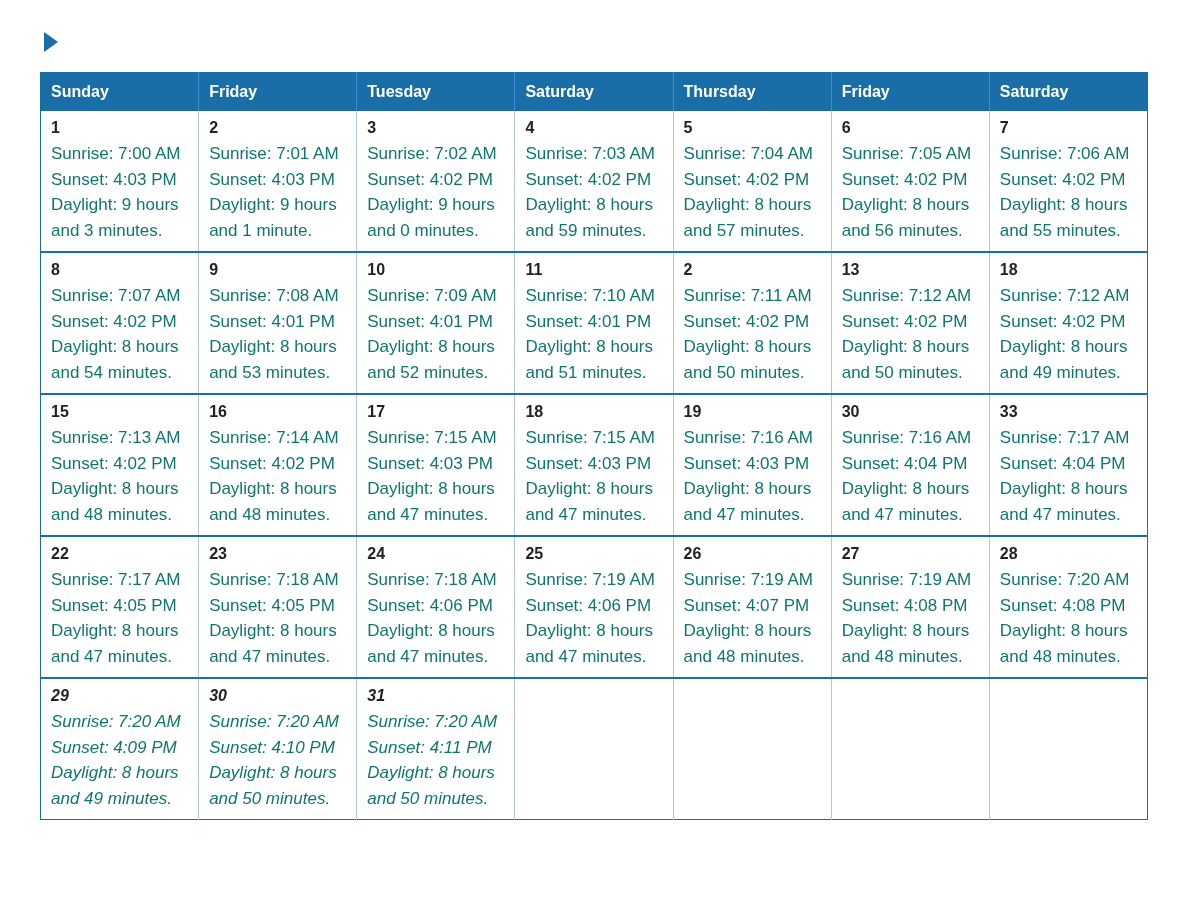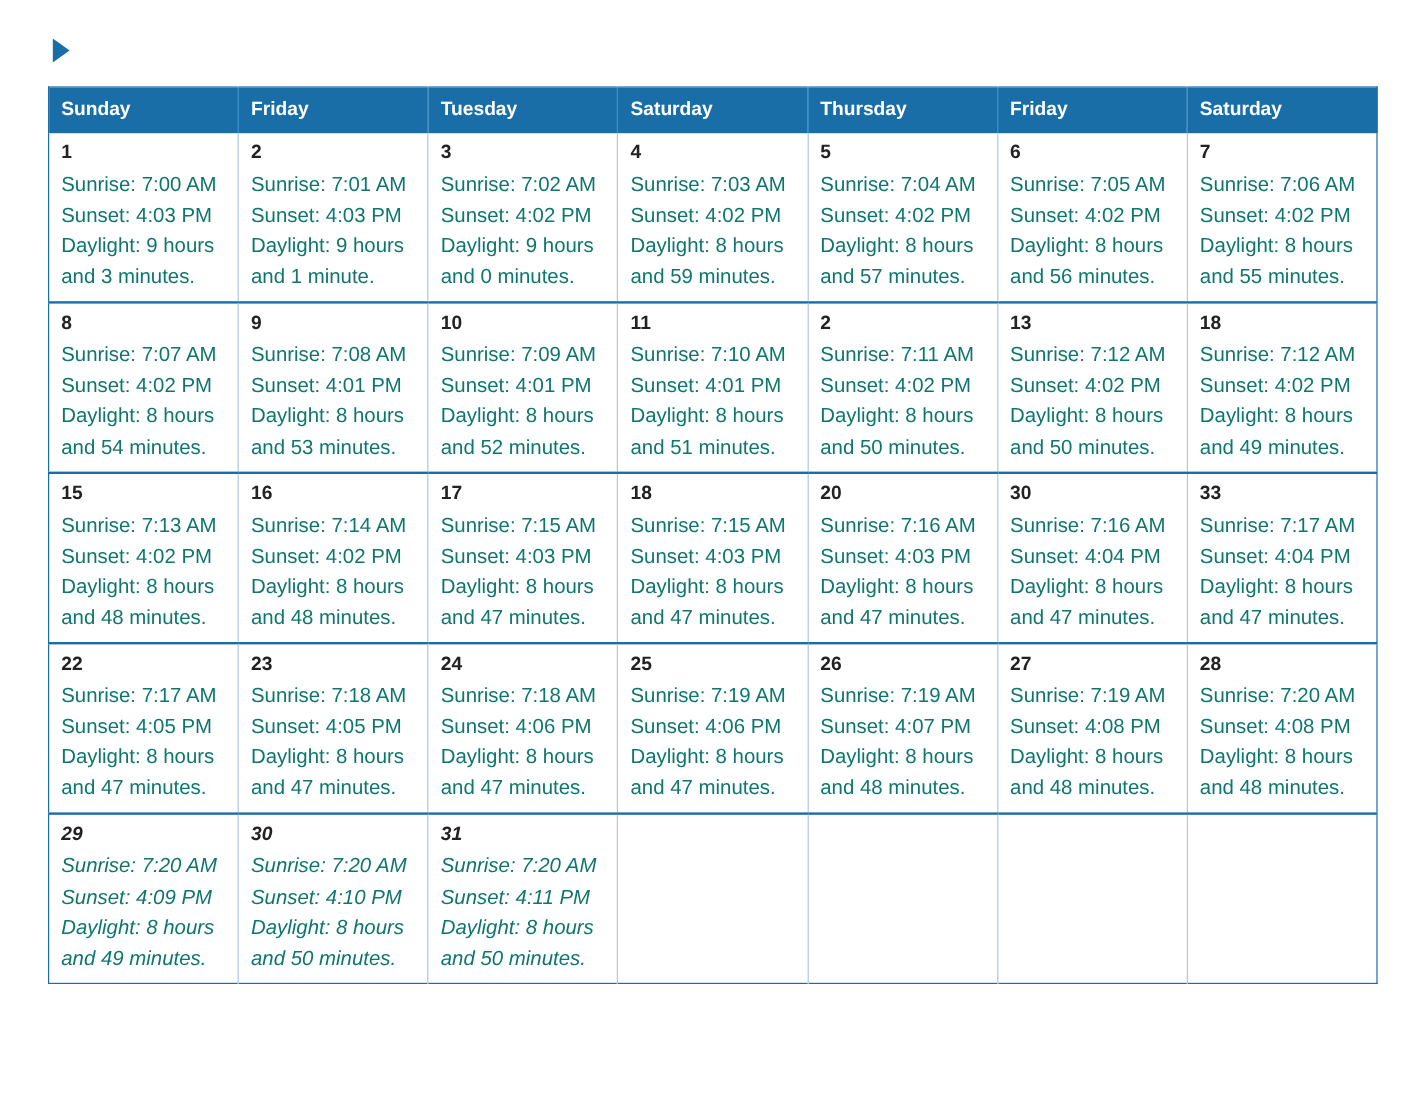--- a/index.html
+++ b/index.html
@@ -212,21 +212,21 @@
         </td>
         <td>
           <span class="day-num">17</span>
           <div class="day-info">Sunrise: 7:15 AM<br>Sunset: 4:03 PM<br>Daylight: 8 hours and 47 minutes.</div>
         </td>
         <td>
           <span class="day-num">18</span>
           <div class="day-info">Sunrise: 7:15 AM<br>Sunset: 4:03 PM<br>Daylight: 8 hours and 47 minutes.</div>
         </td>
         <td>
-          <span class="day-num">20</span>
+          <span class="day-num">19</span>
           <div class="day-info">Sunrise: 7:16 AM<br>Sunset: 4:03 PM<br>Daylight: 8 hours and 47 minutes.</div>
         </td>
         <td>
           <span class="day-num">30</span>
           <div class="day-info">Sunrise: 7:16 AM<br>Sunset: 4:04 PM<br>Daylight: 8 hours and 47 minutes.</div>
         </td>
         <td>
           <span class="day-num">33</span>
           <div class="day-info">Sunrise: 7:17 AM<br>Sunset: 4:04 PM<br>Daylight: 8 hours and 47 minutes.</div>
         </td>

